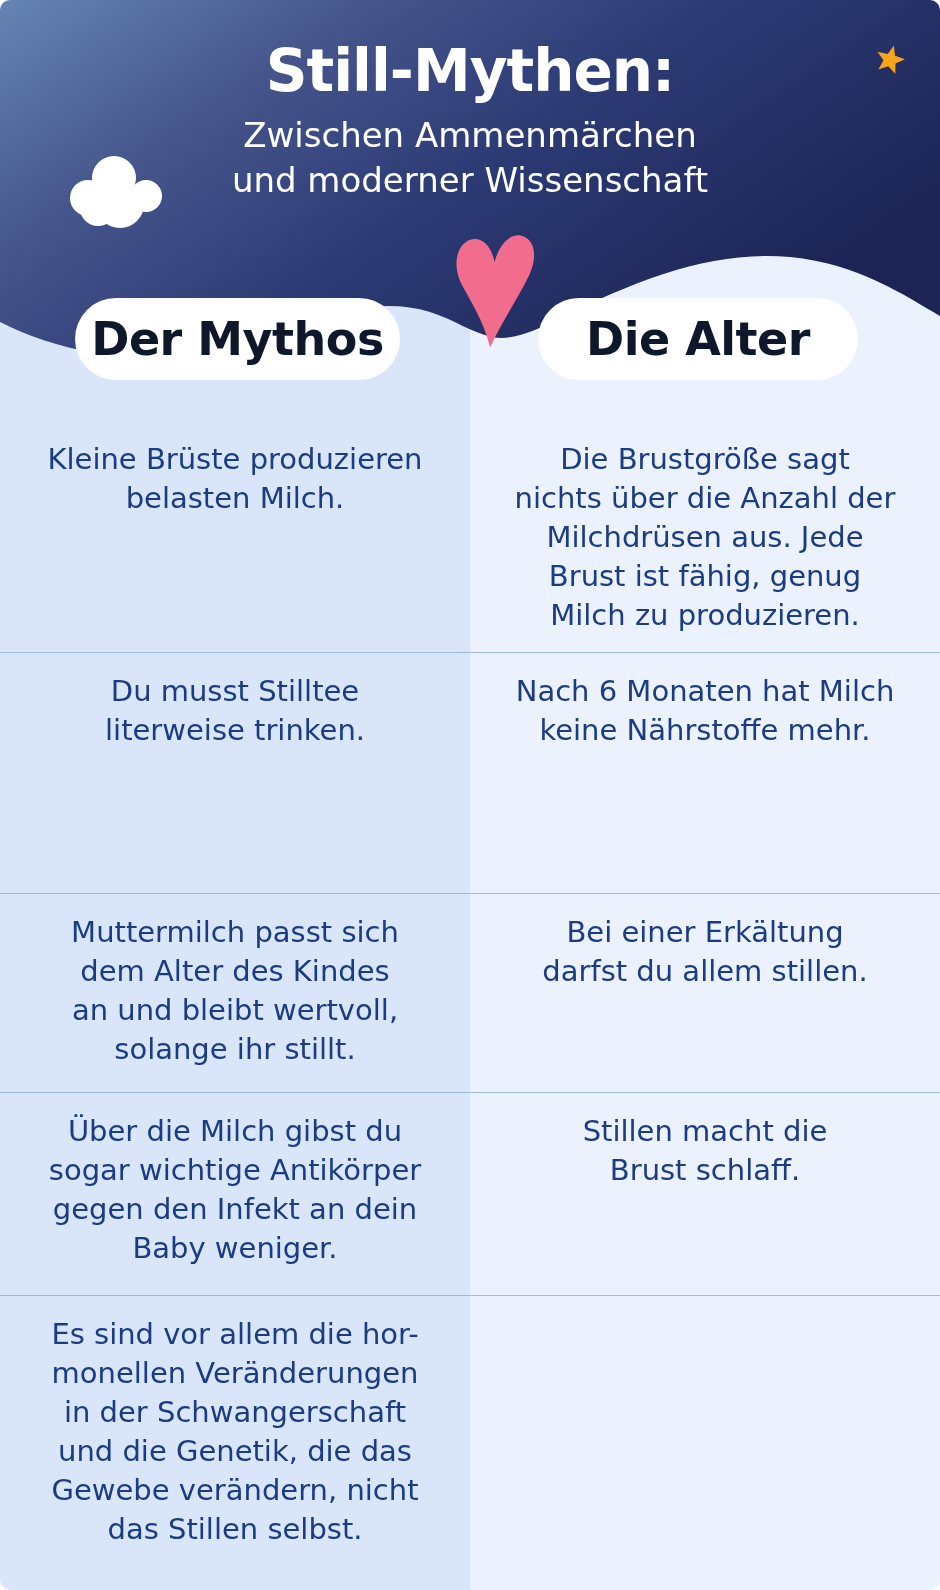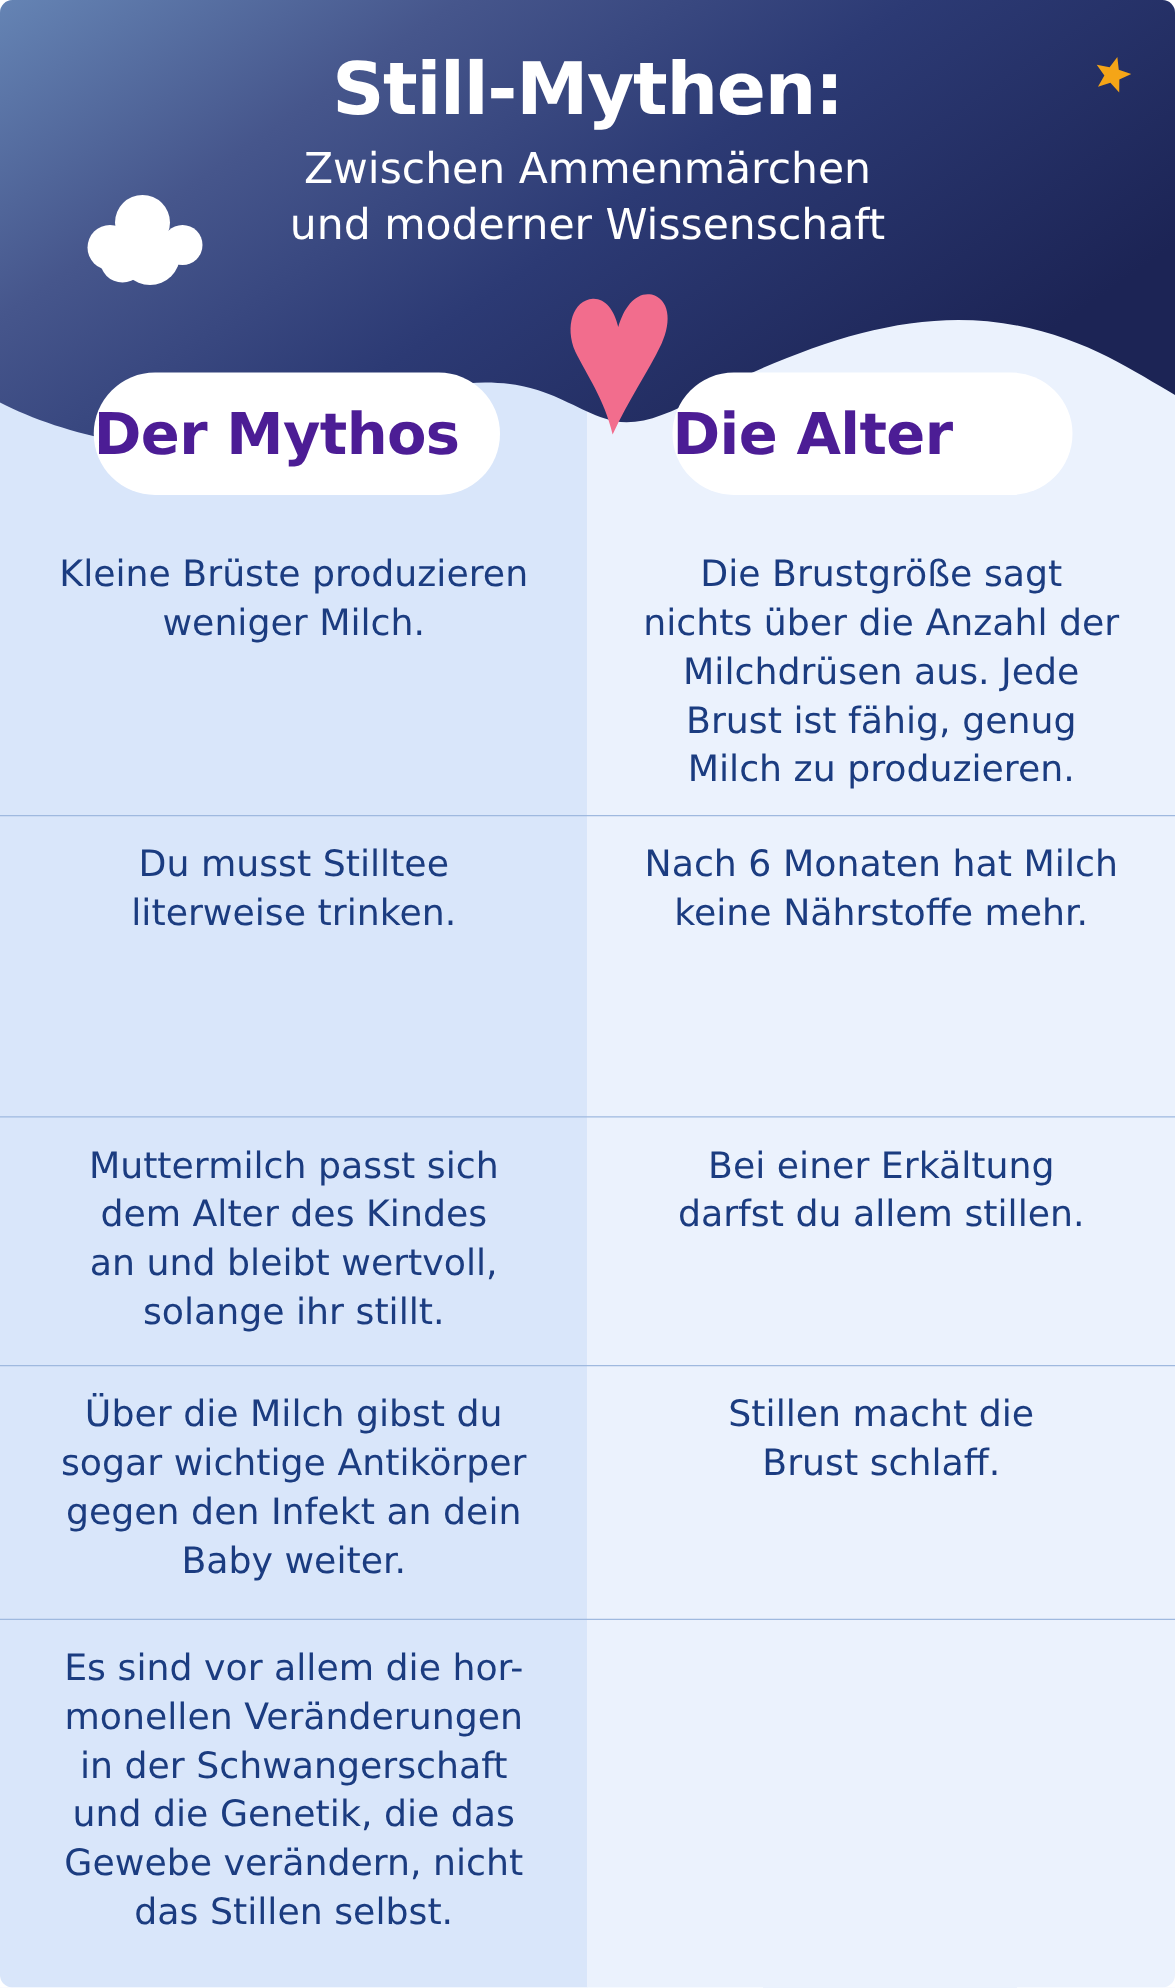--- a/index.html
+++ b/index.html
@@ -47,26 +47,27 @@
   
   .cloud-wrap { position: absolute; left: 62px; top: 150px; width: 110px; height: 80px; }
   .moon-wrap  { position: absolute; left: 798px; top: 34px; width: 110px; height: 95px; }
   .heart-wrap { position: absolute; left: 450px; top: 228px; width: 88px; height: 128px; }
   .cloud-wrap svg, .moon-wrap svg, .heart-wrap svg { display: block; width: 100%; height: 100%; }
 
   
   .pill {
     position: absolute;
     top: 298px;
-    height: 98px;
+    height: 82px;
     background: #ffffff;
     border-radius: 50px;
     display: flex;
     align-items: center;
-    color: #4c1d95;
+    justify-content: center;
+    color: #0f172a;
     font-size: 46px;
     font-weight: 800;
     letter-spacing: -0.5px;
   }
   .pill.myth { left: 75px;  width: 325px; }
   .pill.fact { left: 538px; width: 320px; }
 
   
   .table {
     position: absolute;
@@ -173,21 +174,21 @@
   <div class="pill myth">
     <span>Der Mythos</span>
   </div>
   <div class="pill fact">
     <span>Die Alter</span>
   </div>
 
   <div class="table">
     <div class="cell">
       <p>Kleine Brüste produzieren
-weniger Milch.</p>
+belasten Milch.</p>
     </div>
     <div class="cell">
       <p>Die Brustgröße sagt
 nichts über die Anzahl der
 Milchdrüsen aus. Jede
 Brust ist fähig, genug
 Milch zu produzieren.</p>
     </div>
 
     <div class="cell">
@@ -207,21 +208,21 @@
     </div>
 
     <div class="cell">
       <p>Bei einer Erkältung
 darfst du allem stillen.</p>
     </div>
     <div class="cell">
       <p>Über die Milch gibst du
 sogar wichtige Antikörper
 gegen den Infekt an dein
-Baby weiter.</p>
+Baby weniger.</p>
     </div>
 
     <div class="cell">
       <p>Stillen macht die
 Brust schlaff.</p>
     </div>
     <div class="cell">
       <p>Es sind vor allem die hor-
 monellen Veränderungen
 in der Schwangerschaft

